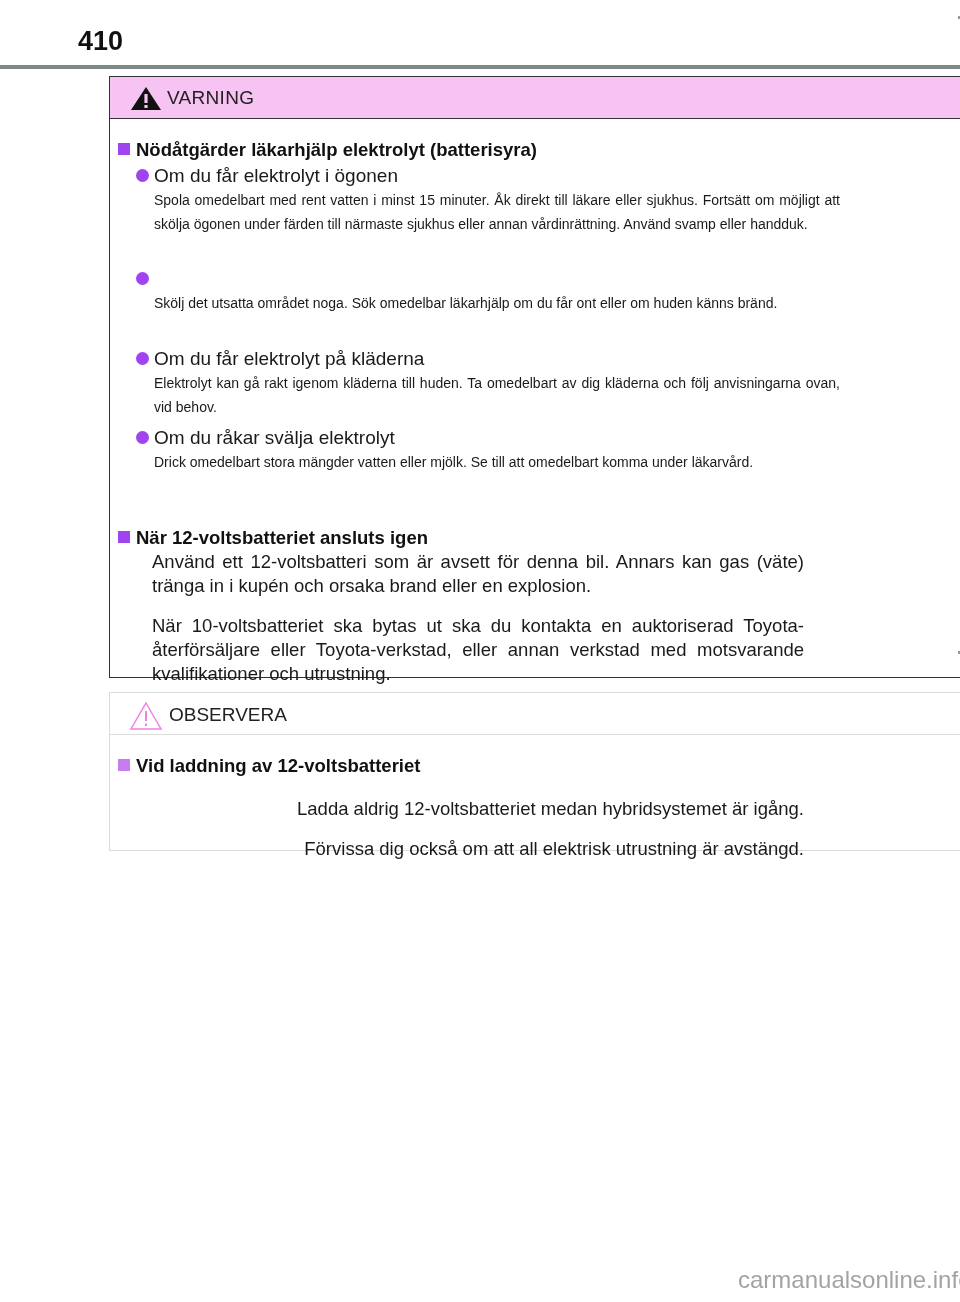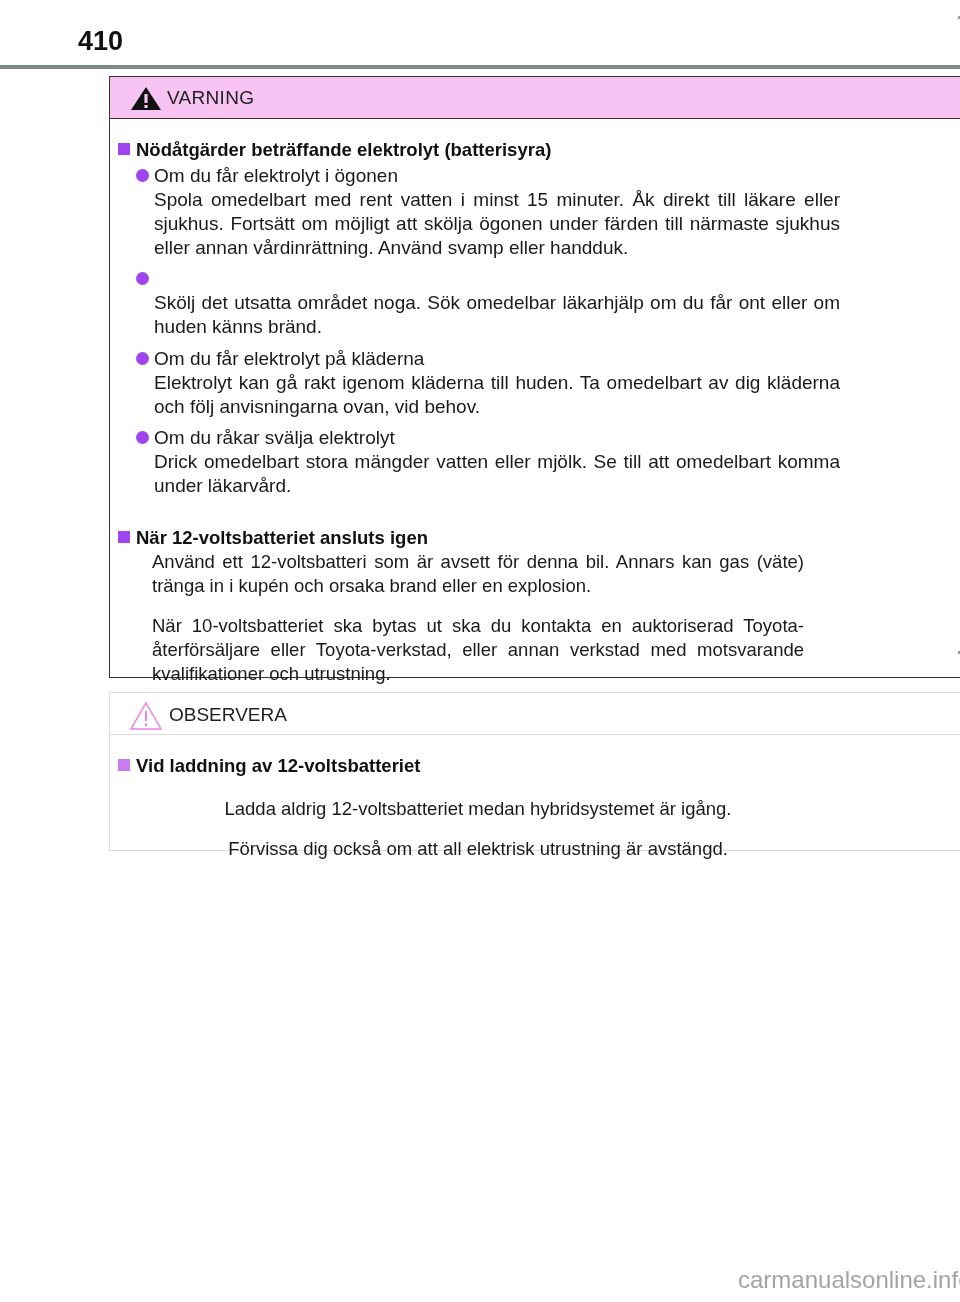--- a/index.html
+++ b/index.html
@@ -23,21 +23,21 @@
     .caution-head .tri { position: absolute; left: 19px; top: 8px; }
     .caution-head .label { position: absolute; left: 59px; top: 11px; font-size: 19px; color: #222; }
 
     .body { position: relative; }
     .sq-head { position: absolute; left: 8px; font-size: 18.5px; font-weight: bold; color: #111; white-space: nowrap; }
     .sq { display: inline-block; width: 12px; height: 12px; background: #a044f0; margin-right: 6px; vertical-align: 1px; }
     .sq.light { background: #c77cf0; }
     .item { position: absolute; left: 26px; width: 704px; }
     .item-title { font-size: 19px; line-height: 24px; white-space: nowrap; }
     .dot { display: inline-block; width: 13px; height: 13px; border-radius: 50%; background: #a044f0; margin-right: 5px; vertical-align: 0px; }
-    .para { margin-left: 18px; font-size: 19px; line-height: 24px; text-align: justify; }
+    .para { margin-left: 18px; font-size: 14px; line-height: 24px; text-align: justify; }
     .plain { position: absolute; left: 26px; width: 684px; font-size: 18.5px; line-height: 24px; text-align: justify; }
     .plain p { margin: 16px; }
 
     .watermark { position: absolute; left: 738px; top: 1266px; font-size: 24px; color: #a3a3a3; white-space: nowrap; }
     .edge-mark { position: absolute; left: 958px; width: 2px; height: 3px; background: #999; }
   </style>
 </head>
 <body>
 
 <div class="page-header">
@@ -49,21 +49,21 @@
   <div class="warning-head">
     <svg class="tri" width="32" height="25" viewBox="0 0 32 25">
       <polygon points="16,1 31,24 1,24" fill="#111"></polygon>
       <rect x="14.4" y="8" width="3.2" height="9" fill="#f7c3f2"></rect>
       <rect x="14.4" y="19" width="3.2" height="3" fill="#f7c3f2"></rect>
     </svg>
     <span class="label">VARNING</span>
   </div>
   <div class="body">
     <div class="sq-head" style="top:20px;">
-      <span class="sq"></span><span>Nödåtgärder beträffande elektrolyt (batterisyra)</span>
+      <span class="sq"></span><span>Nödåtgärder läkarhjälp elektrolyt (batterisyra)</span>
     </div>
 
     <div class="item" style="top:45px;">
       <div class="item-title"><span class="dot"></span><span>Om du får elektrolyt i ögonen</span></div>
       <div class="para">Spola omedelbart med rent vatten i minst 15 minuter. Åk direkt till läkare eller sjukhus. Fortsätt om möjligt att skölja ögonen under färden till närmaste sjukhus eller annan vårdinrättning. Använd svamp eller handduk.</div>
     </div>
 
     <div class="item" style="top:148px;">
       <div class="item-title"><span class="dot"></span></div>
       <div class="para">Skölj det utsatta området noga. Sök omedelbar läkarhjälp om du får ont eller om huden känns bränd.</div>
@@ -96,21 +96,21 @@
       <polygon points="17,2 32,28 2,28" fill="none" stroke="#f080e8" stroke-width="1.5"></polygon>
       <rect x="16" y="10" width="2" height="10" fill="#f080e8"></rect>
       <rect x="16" y="22.5" width="2" height="2.5" fill="#f080e8"></rect>
     </svg>
     <span class="label">OBSERVERA</span>
   </div>
   <div class="body">
     <div class="sq-head" style="top:20px;">
       <span class="sq light"></span><span>Vid laddning av 12-voltsbatteriet</span>
     </div>
-    <div class="plain" style="top:46px; text-align:center;">
+    <div class="plain" style="top:46px; text-align:right;">
       <p>Ladda aldrig 12-voltsbatteriet medan hybridsystemet är igång.</p>
       <p>Förvissa dig också om att all elektrisk utrustning är avstängd.</p>
     </div>
   </div>
 </div>
 
 <div class="edge-mark" style="top:16px;"></div>
 <div class="edge-mark" style="top:651px;"></div>
 
 <div class="watermark">carmanualsonline.info</div>

